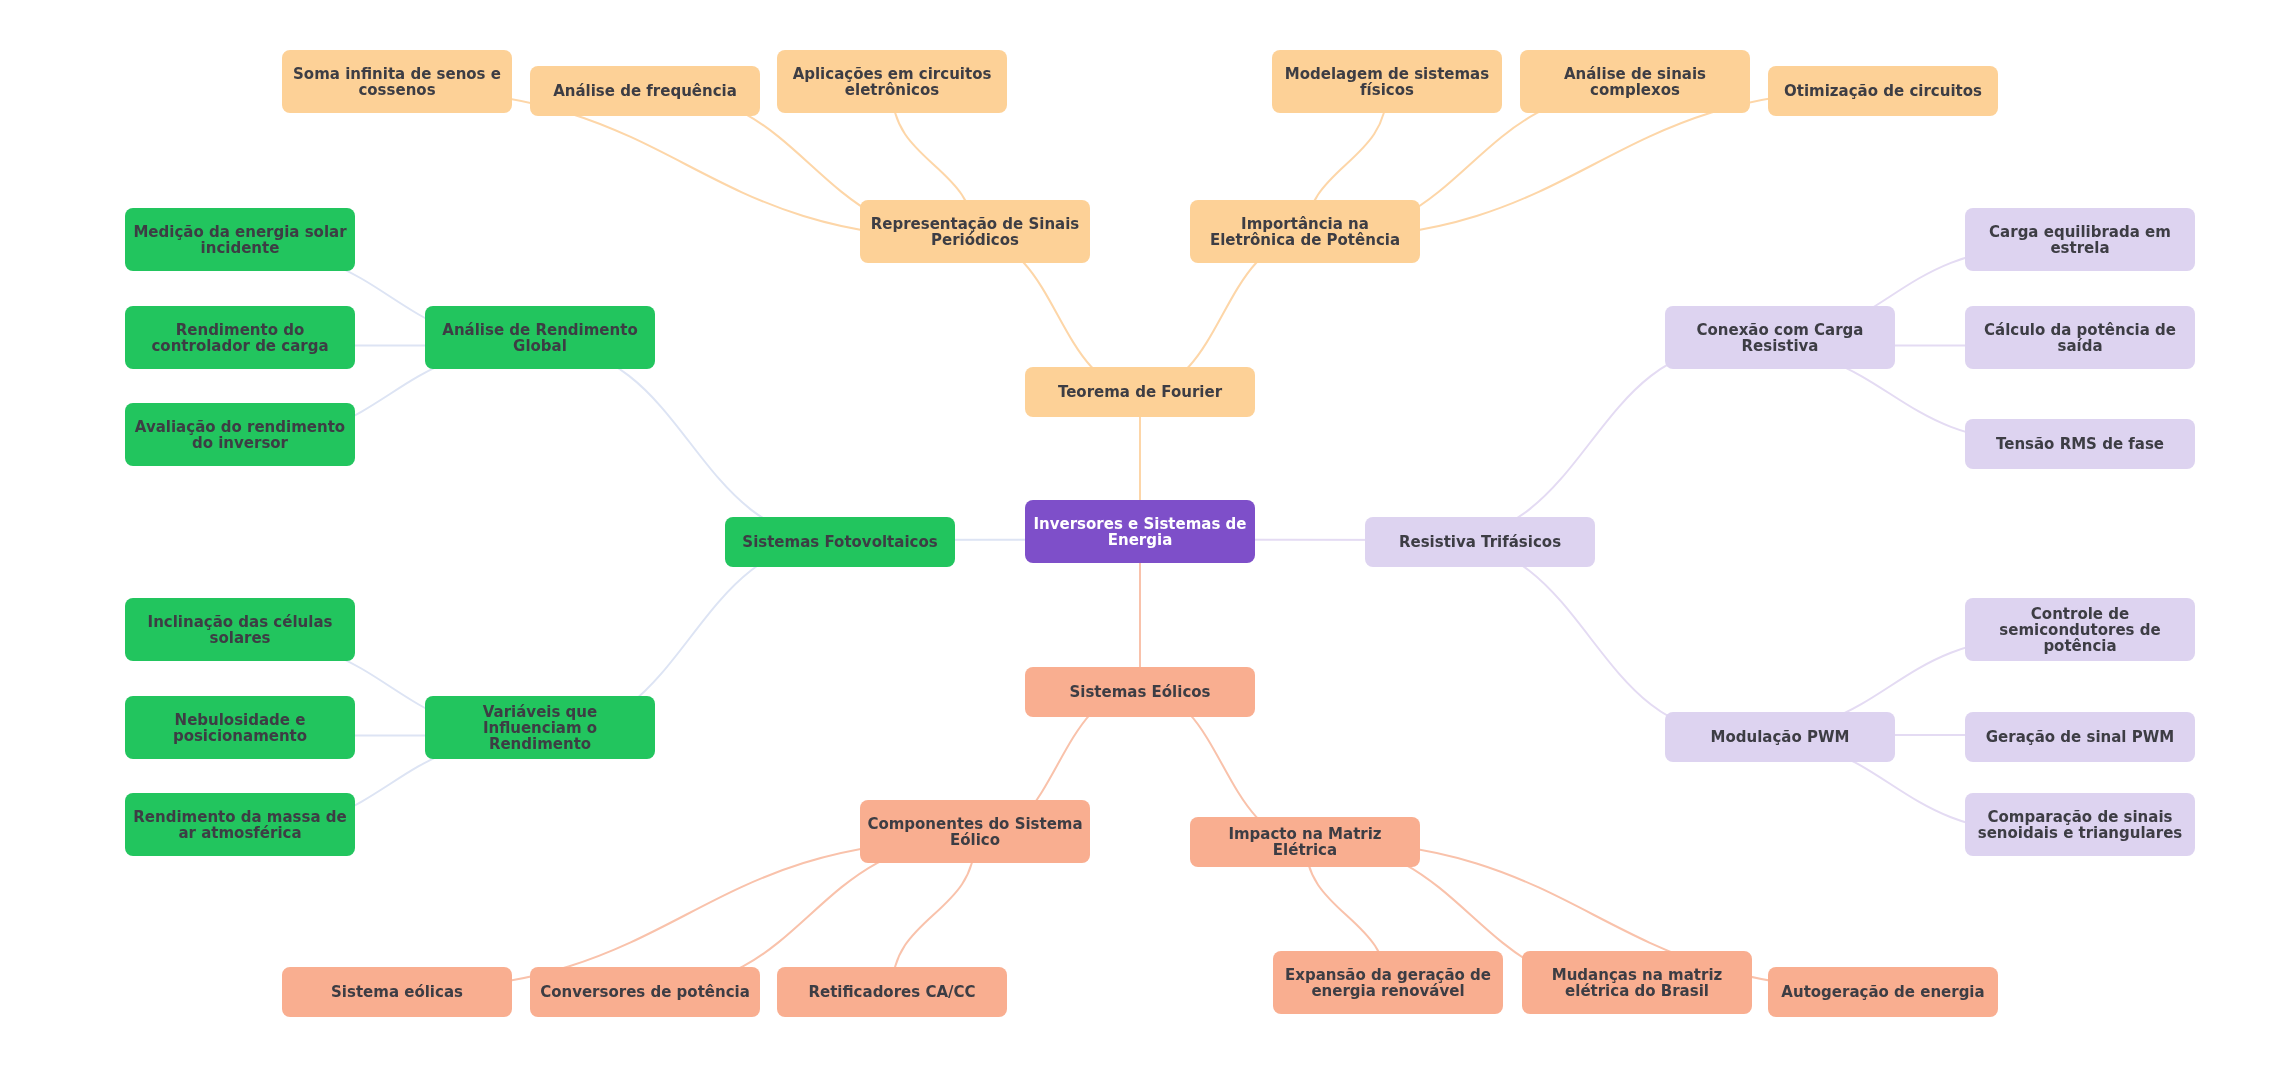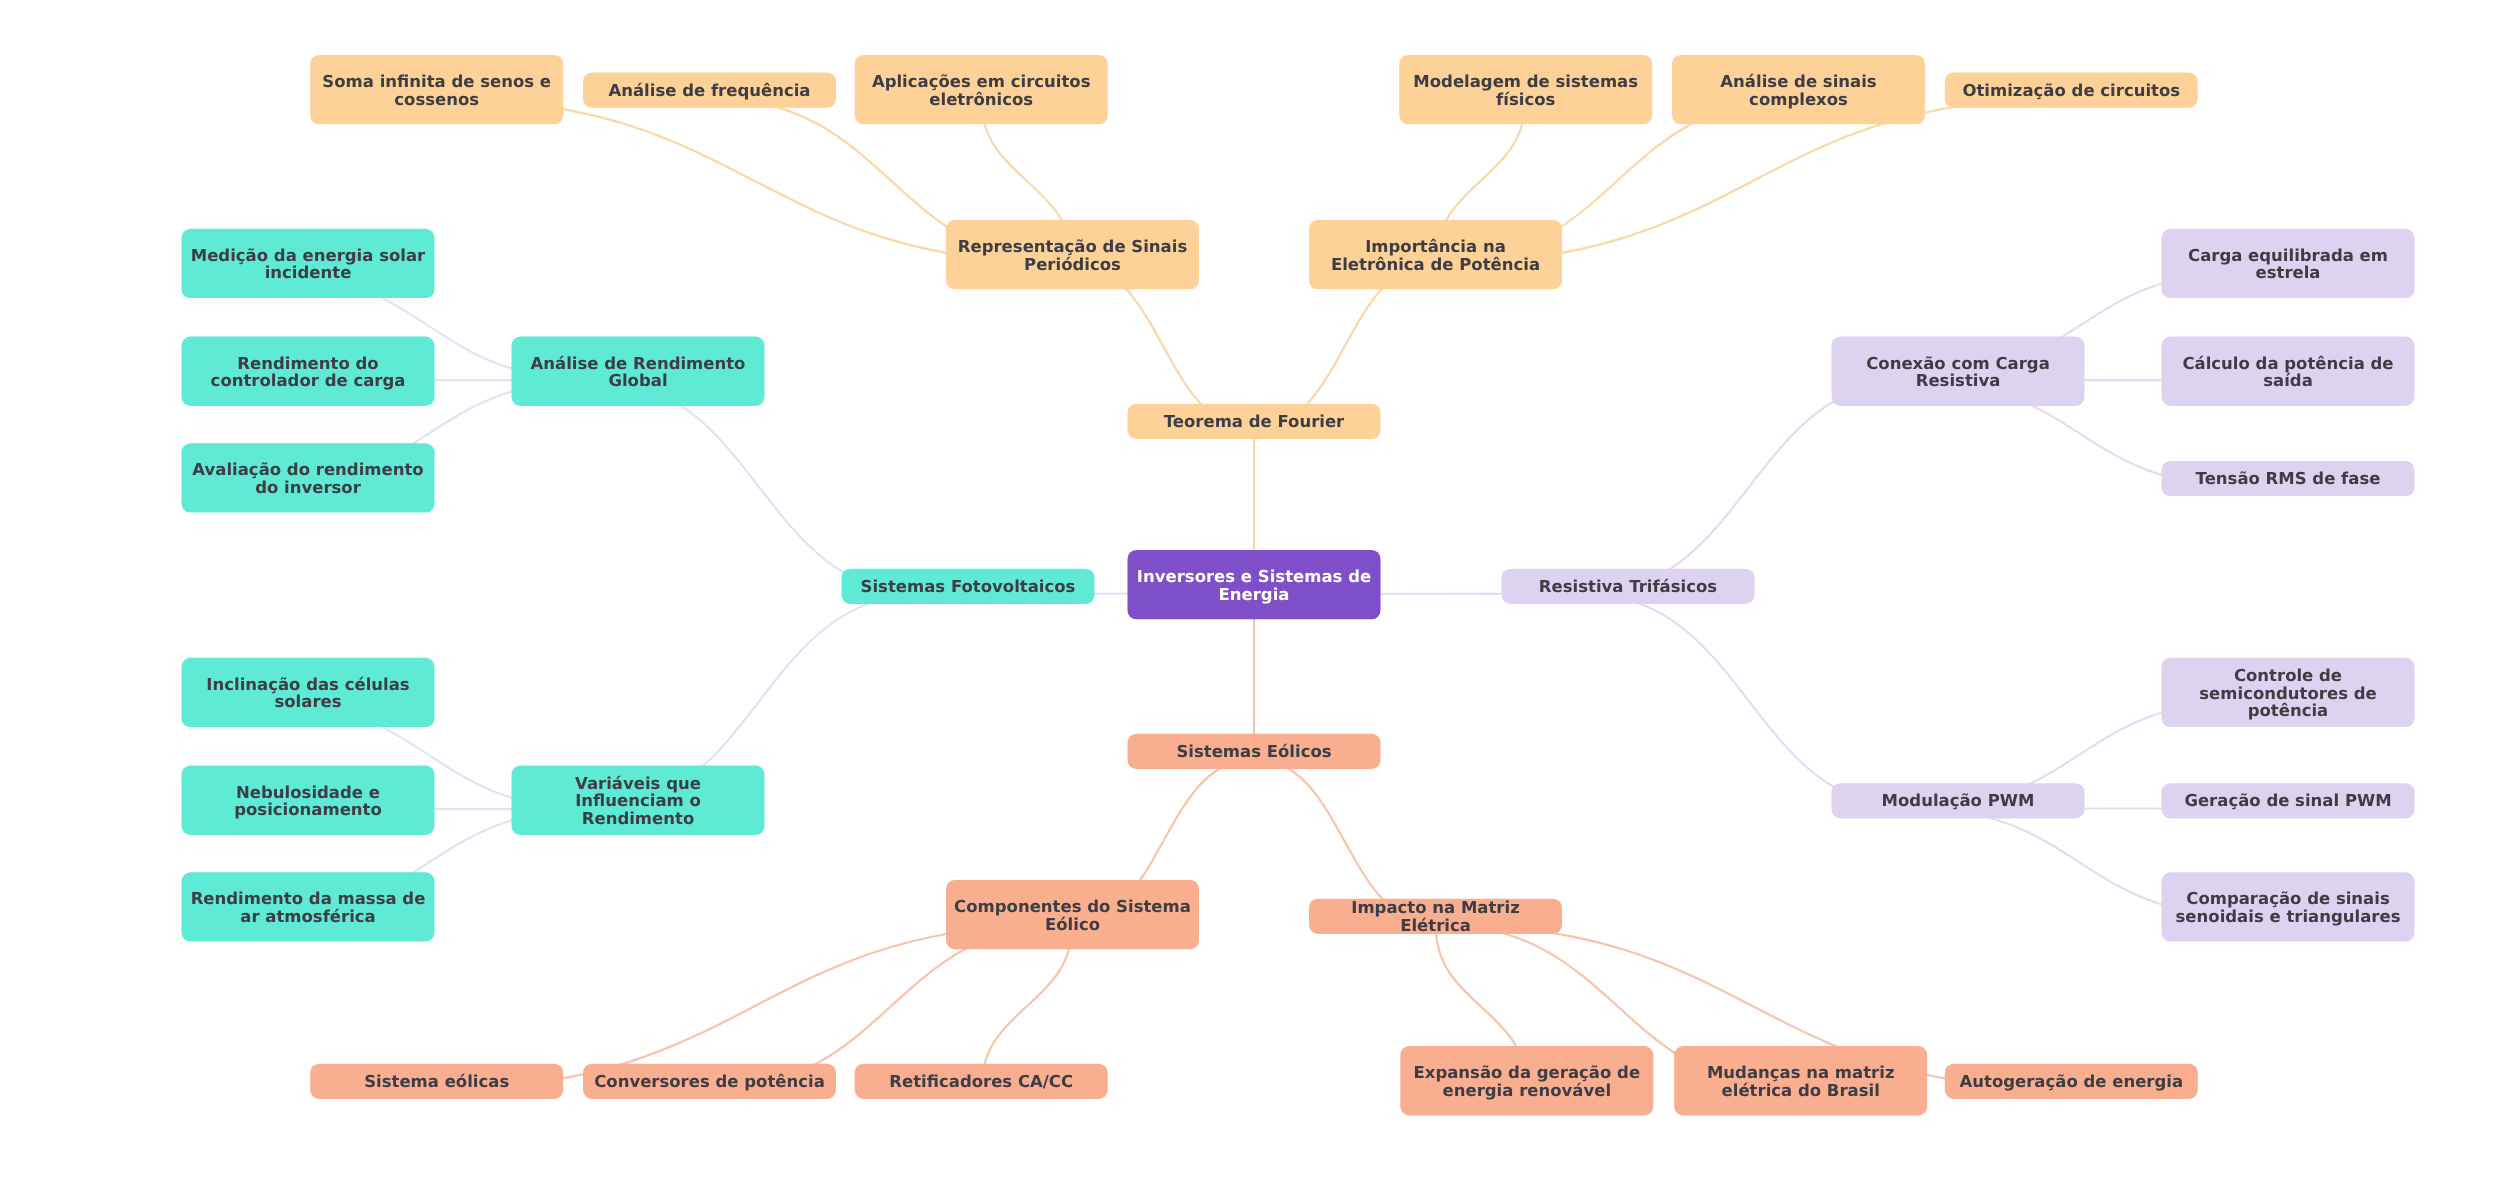--- a/index.html
+++ b/index.html
@@ -3,23 +3,23 @@
 <meta charset="utf-8">
 <style>
   html, body { margin:0; padding:0; background:#ffffff; }
   body { width:2280px; height:1080px; position:relative; overflow:hidden;
          font-family:"DejaVu Sans", sans-serif; }
   #edges { position:absolute; left:0; top:0; width:2280px; height:1080px; }
   .node { position:absolute; width:230px; box-sizing:border-box; border-radius:8px;
           display:flex; align-items:center; justify-content:center; text-align:center;
           font-weight:bold; font-size:15px; line-height:16px; color:#3d3d44;
           padding:0 6px; cursor:pointer; }
-  .h1 { height:32px; } .h2 { height:63px; }
+  .h1 { height:50px; } .h2 { height:63px; }
   .orange { background:#fdd197; }
-  .blue { background:#5eead4;margin-left:40px; }
+  .blue { background:#22c55e; }
   .purple { background:#ddd3f0;margin-left:40px; }
   .salmon { background:#f9ae90; }
   .root { background:#7e4fc9; color:#ffffff; }
 </style>
 </head>
 <body>
 
 <svg id="edges">
     <path d="M1140,539.5 C1140,464.75 1140,464.75 1140,390" fill="none" stroke="#fdd6a8" stroke-width="2"></path>
     <path d="M1140,390 C1057.5,390 1057.5,239.5 975,239.5" fill="none" stroke="#fdd6a8" stroke-width="2"></path>

